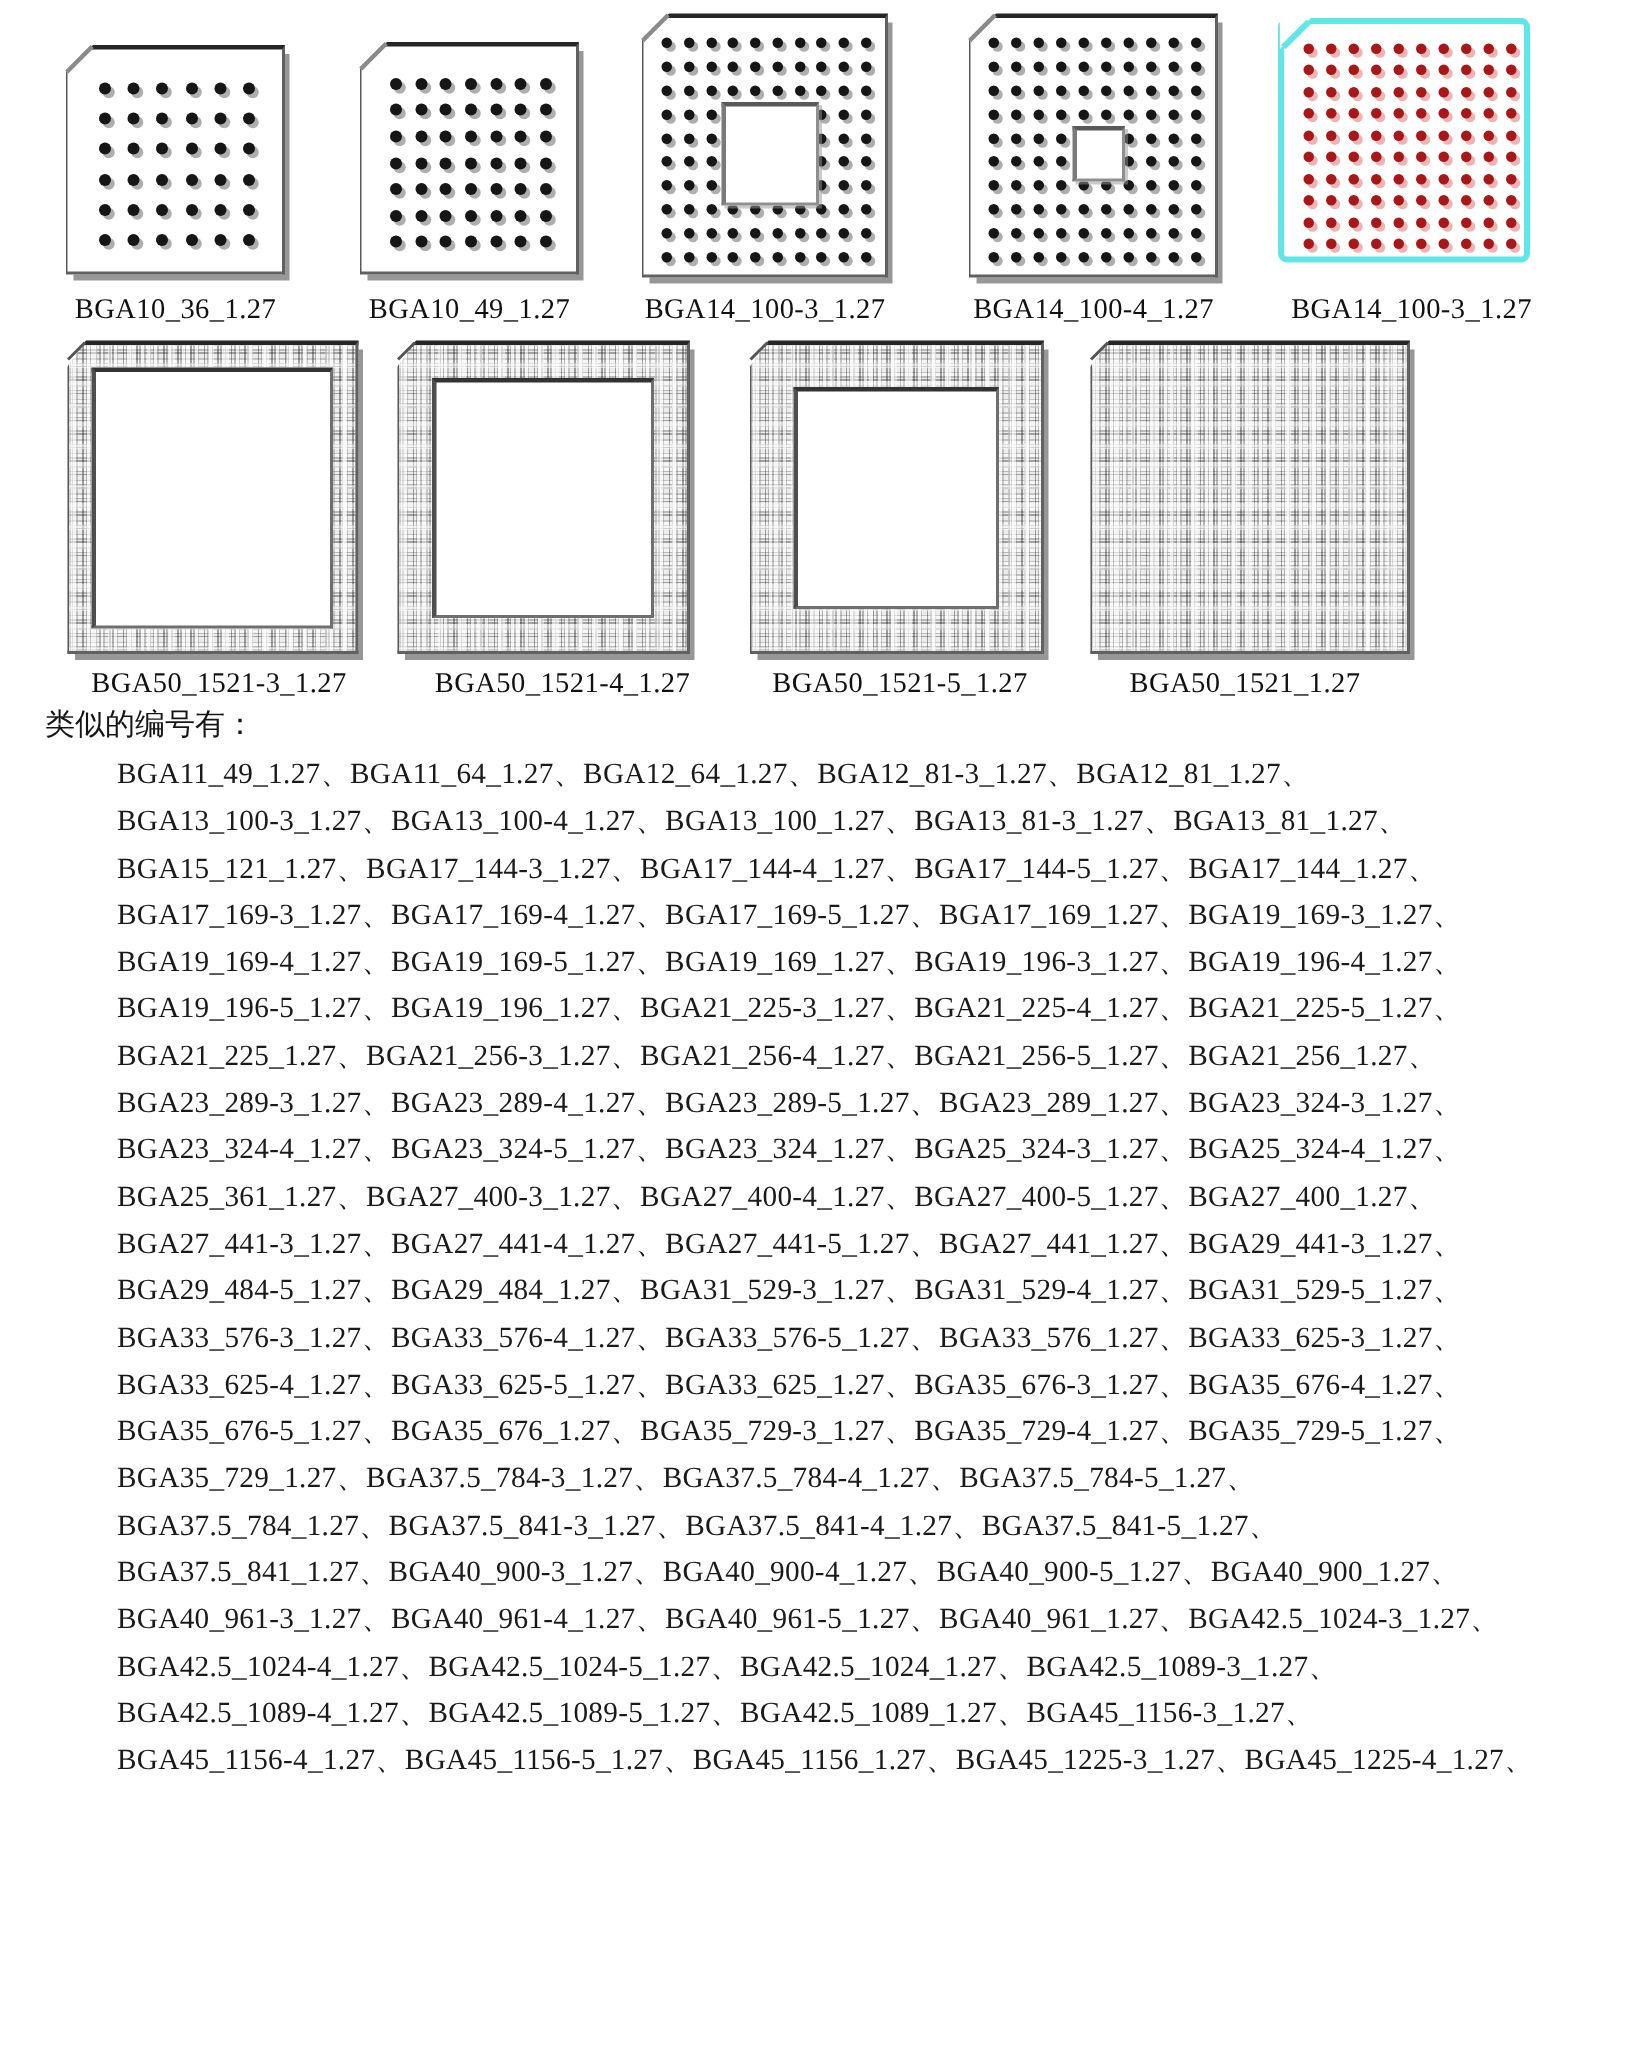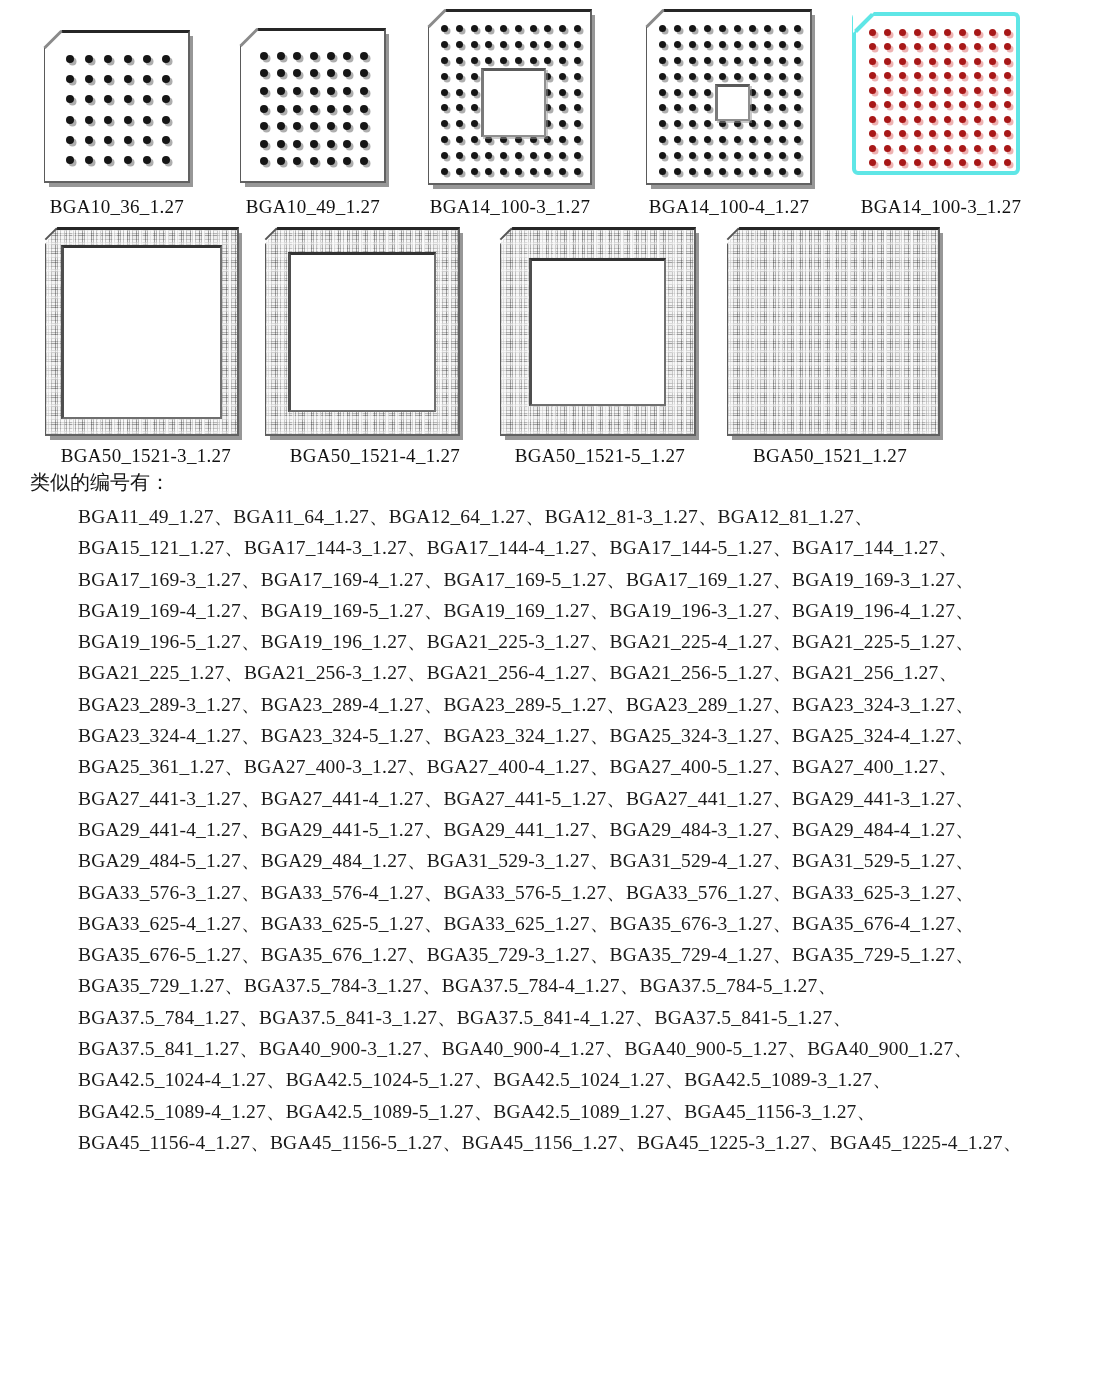--- a/index.html
+++ b/index.html
@@ -501,34 +501,35 @@
         <div class="pkg-frame plaid">
           <div class="chamfer-cover" style="width: 15px;"></div>
           <div class="chamfer-line sm"></div>
         </div>
       </div>
       <div class="pkg-label" style="left: 700px; top: 445px;">BGA50_1521_1.27</div>
     </div>
   <div class="heading">类似的编号有：</div>
   <div id="list" class="bga-list">
       <div class="list-line">BGA11_49_1.27、BGA11_64_1.27、BGA12_64_1.27、BGA12_81-3_1.27、BGA12_81_1.27、</div>
+      <div class="list-line">BGA13_100-3_1.27、BGA13_100-4_1.27、BGA13_100_1.27、BGA13_81-3_1.27、BGA13_81_1.27、</div>
       <div class="list-line">BGA15_121_1.27、BGA17_144-3_1.27、BGA17_144-4_1.27、BGA17_144-5_1.27、BGA17_144_1.27、</div>
       <div class="list-line">BGA17_169-3_1.27、BGA17_169-4_1.27、BGA17_169-5_1.27、BGA17_169_1.27、BGA19_169-3_1.27、</div>
       <div class="list-line">BGA19_169-4_1.27、BGA19_169-5_1.27、BGA19_169_1.27、BGA19_196-3_1.27、BGA19_196-4_1.27、</div>
       <div class="list-line">BGA19_196-5_1.27、BGA19_196_1.27、BGA21_225-3_1.27、BGA21_225-4_1.27、BGA21_225-5_1.27、</div>
       <div class="list-line">BGA21_225_1.27、BGA21_256-3_1.27、BGA21_256-4_1.27、BGA21_256-5_1.27、BGA21_256_1.27、</div>
       <div class="list-line">BGA23_289-3_1.27、BGA23_289-4_1.27、BGA23_289-5_1.27、BGA23_289_1.27、BGA23_324-3_1.27、</div>
       <div class="list-line">BGA23_324-4_1.27、BGA23_324-5_1.27、BGA23_324_1.27、BGA25_324-3_1.27、BGA25_324-4_1.27、</div>
       <div class="list-line">BGA25_361_1.27、BGA27_400-3_1.27、BGA27_400-4_1.27、BGA27_400-5_1.27、BGA27_400_1.27、</div>
       <div class="list-line">BGA27_441-3_1.27、BGA27_441-4_1.27、BGA27_441-5_1.27、BGA27_441_1.27、BGA29_441-3_1.27、</div>
-      <div class="list-line">BGA29_441-4_1.27、BGA29_441-5_1.27、BGA29_441_1.27、BGA29_484-3_1.27、BGA29_484-4_1.27、</div>
       <div class="list-line">BGA29_484-5_1.27、BGA29_484_1.27、BGA31_529-3_1.27、BGA31_529-4_1.27、BGA31_529-5_1.27、</div>
       <div class="list-line">BGA33_576-3_1.27、BGA33_576-4_1.27、BGA33_576-5_1.27、BGA33_576_1.27、BGA33_625-3_1.27、</div>
       <div class="list-line">BGA33_625-4_1.27、BGA33_625-5_1.27、BGA33_625_1.27、BGA35_676-3_1.27、BGA35_676-4_1.27、</div>
       <div class="list-line">BGA35_676-5_1.27、BGA35_676_1.27、BGA35_729-3_1.27、BGA35_729-4_1.27、BGA35_729-5_1.27、</div>
       <div class="list-line">BGA35_729_1.27、BGA37.5_784-3_1.27、BGA37.5_784-4_1.27、BGA37.5_784-5_1.27、</div>
       <div class="list-line">BGA37.5_784_1.27、BGA37.5_841-3_1.27、BGA37.5_841-4_1.27、BGA37.5_841-5_1.27、</div>
       <div class="list-line">BGA37.5_841_1.27、BGA40_900-3_1.27、BGA40_900-4_1.27、BGA40_900-5_1.27、BGA40_900_1.27、</div>
+      <div class="list-line">BGA40_961-3_1.27、BGA40_961-4_1.27、BGA40_961-5_1.27、BGA40_961_1.27、BGA42.5_1024-3_1.27、</div>
       <div class="list-line">BGA42.5_1024-4_1.27、BGA42.5_1024-5_1.27、BGA42.5_1024_1.27、BGA42.5_1089-3_1.27、</div>
       <div class="list-line">BGA42.5_1089-4_1.27、BGA42.5_1089-5_1.27、BGA42.5_1089_1.27、BGA45_1156-3_1.27、</div>
       <div class="list-line">BGA45_1156-4_1.27、BGA45_1156-5_1.27、BGA45_1156_1.27、BGA45_1225-3_1.27、BGA45_1225-4_1.27、</div>
     </div>
 </div>
 
 </body></html>

